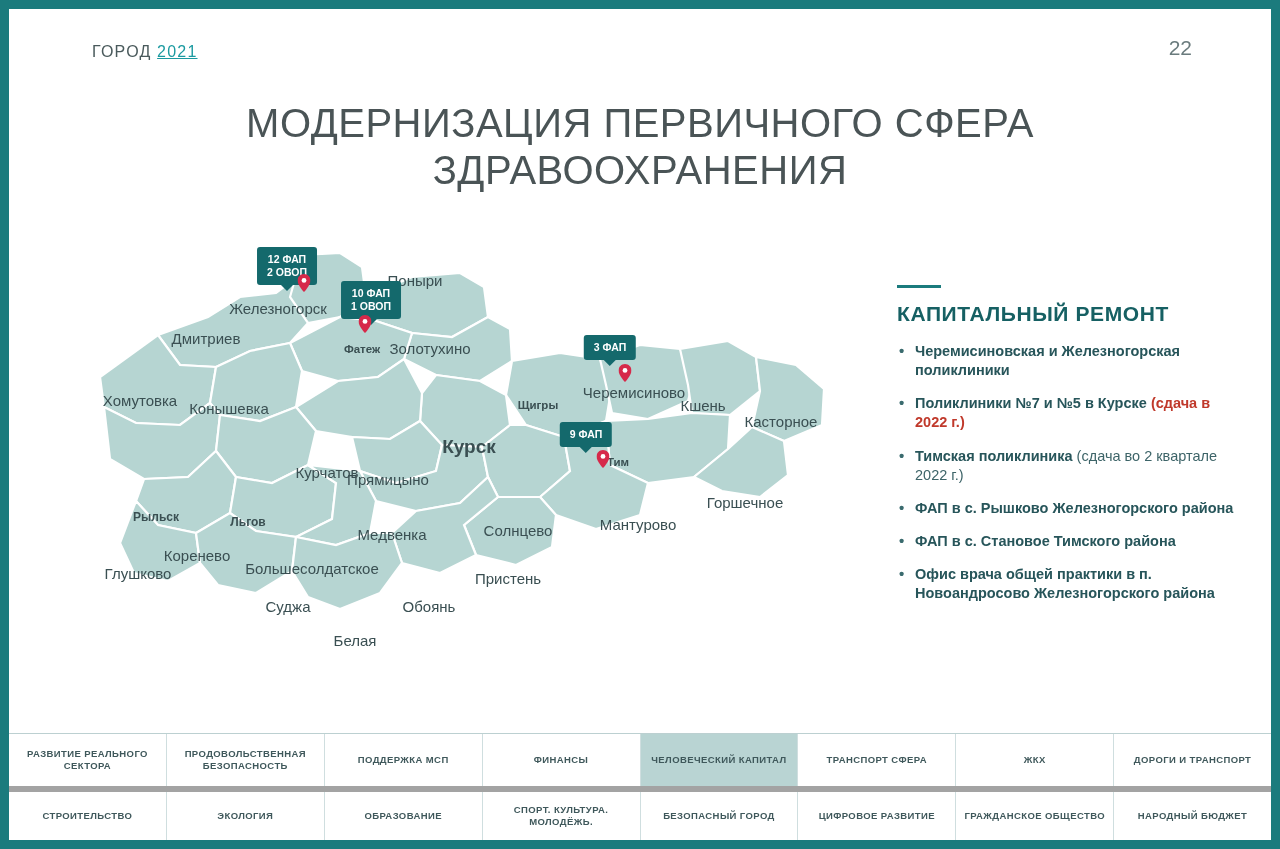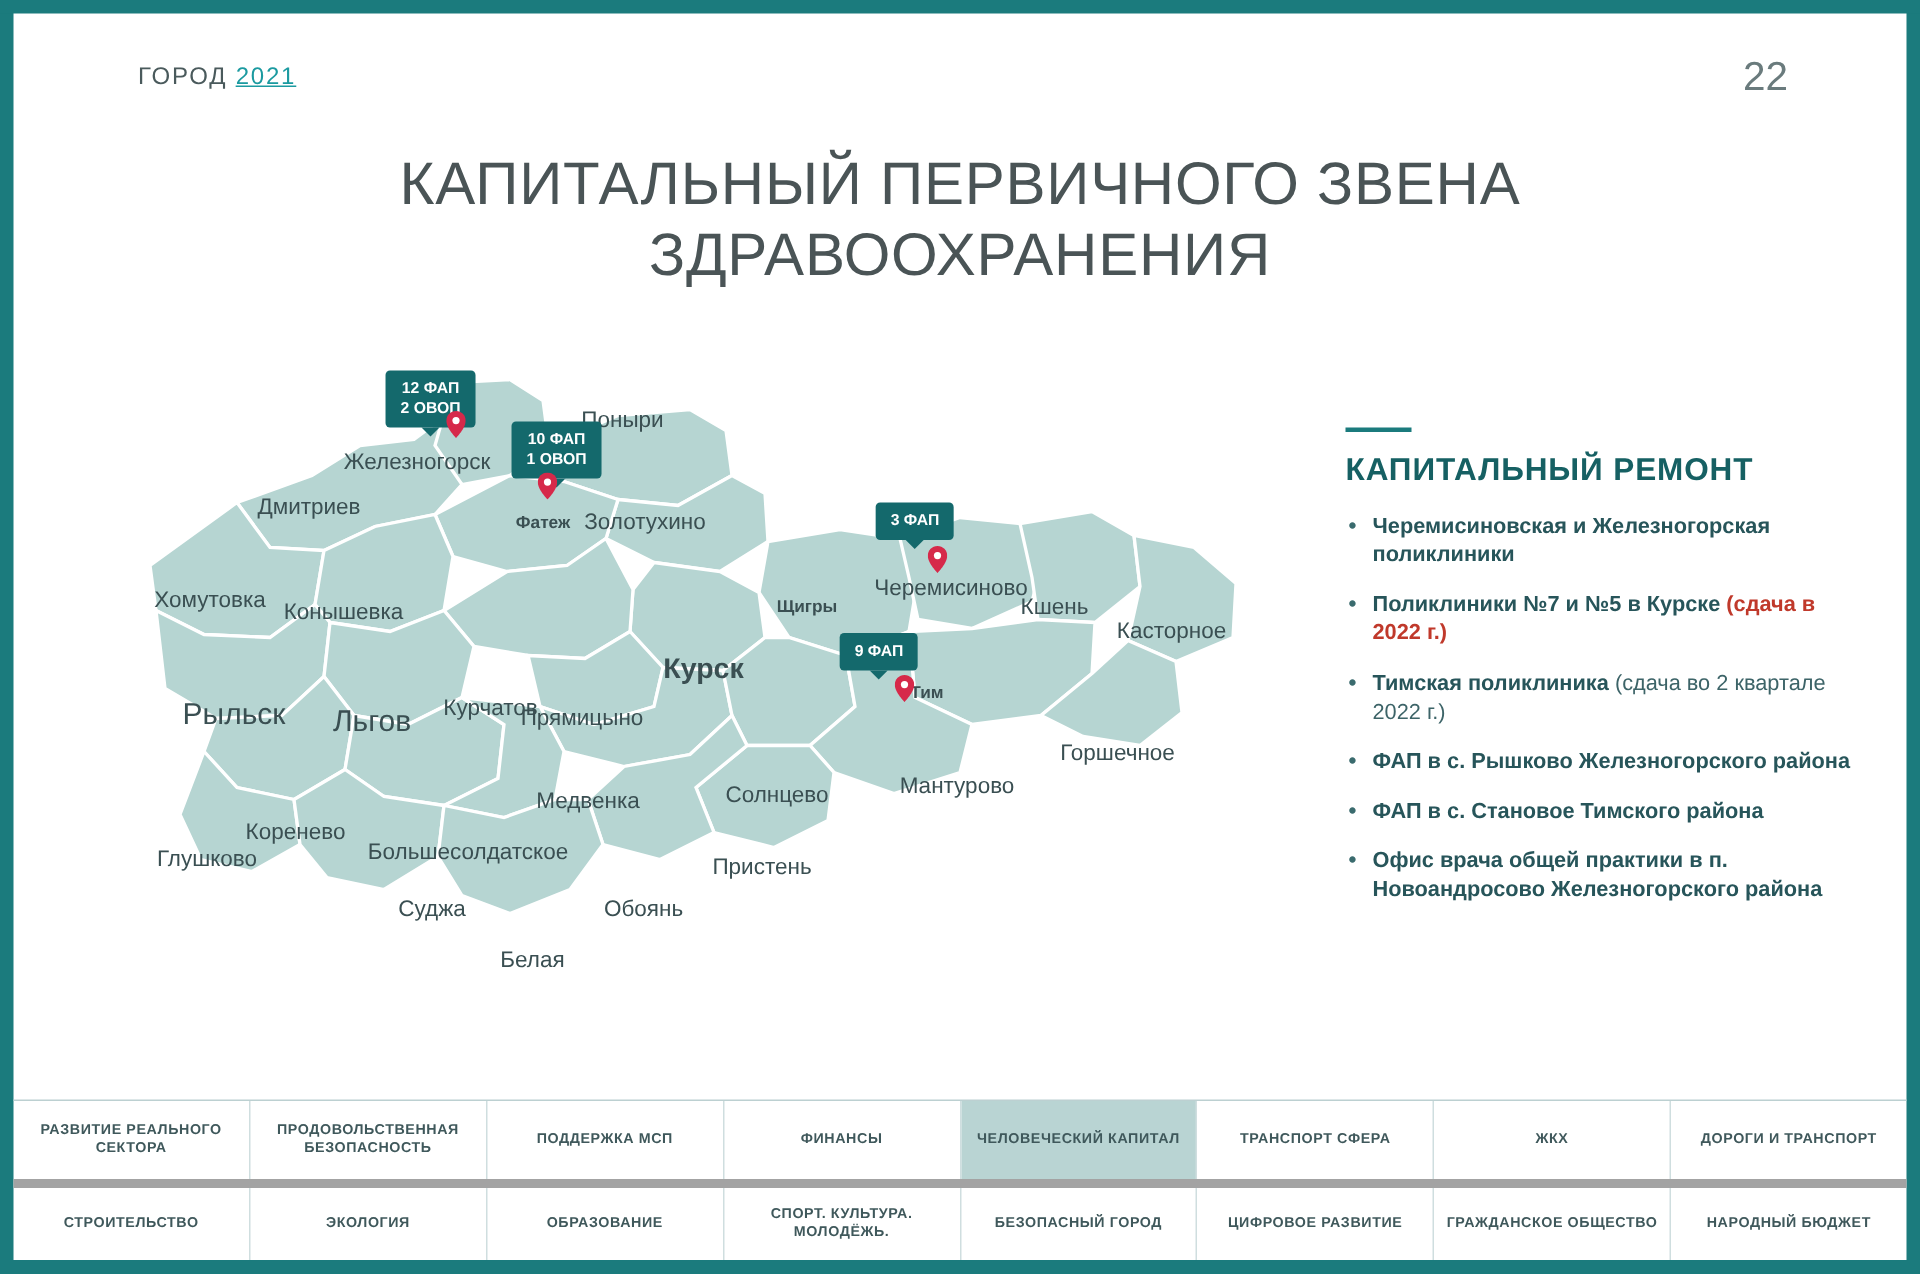--- a/index.html
+++ b/index.html
@@ -52,21 +52,21 @@
     letter-spacing: 1.2px;
     color: #4a5a5c;
   }
   .kicker .year {
     color: #1b9aa0;
     text-decoration: underline;
   }
   .page-number {
     position: absolute;
     right: 88px; top: 36px;
-    font-size: 27px;
+    font-size: 21px;
     color: #6a7b7d;
     font-weight: 400;
   }
 
   .title {
     position: absolute;
     left: 140px; top: 100px;
     width: 1000px;
     text-align: center;
     font-size: 40px;
@@ -136,21 +136,21 @@
 
   .map-label {
     position: absolute;
     color: #3a4f52;
     white-space: nowrap;
     transform: translate(-50%, -50%);
     pointer-events: none;
   }
   .map-label.sm { font-size: 15px; }
   .map-label.md { font-size: 11.5px; font-weight: 700; }
-  .map-label.lg { font-size: 20px; font-weight: 400; }
+  .map-label.lg { font-size: 12px; font-weight: 700; margin-top: 40px; }
   .map-label.xl { font-size: 19px; font-weight: 700; }
 
   
   .callout {
     position: absolute;
     background: #14696c;
     color: #ffffff;
     font-size: 10.5px;
     font-weight: 700;
     line-height: 1.22;
@@ -220,21 +220,21 @@
   <div class="frame-right"></div>
   <div class="frame-top"></div>
   <div class="frame-bottom"></div>
 
   <div class="kicker">
     <span>ГОРОД </span><span class="year">2021</span>
   </div>
 
   <div class="page-number">22</div>
 
-  <div class="title">КАПИТАЛЬНЫЙ ПЕРВИЧНОГО ЗВЕНА ЗДРАВООХРАНЕНИЯ</div>
+  <div class="title">МОДЕРНИЗАЦИЯ ПЕРВИЧНОГО СФЕРА ЗДРАВООХРАНЕНИЯ</div>
 
   <div class="map-wrap">
     <svg class="map-svg" width="840" height="470" viewBox="0 0 840 470">
       <g fill="#b6d5d2" stroke="#ffffff" stroke-width="2.2">
 
         <path d="M118,110 L168,92 L200,72 L236,68 L260,50 L262,30 L300,28 L322,42 L326,72 L300,92 L268,98 L250,118 L210,126 L176,142 L140,140 Z"></path>
 
         <path d="M262,30 L300,28 L322,42 L326,72 L300,92 L268,98 L250,72 Z"></path>
 
         <path d="M326,72 L372,52 L420,48 L444,62 L448,92 L412,112 L372,108 L336,96 Z"></path>

